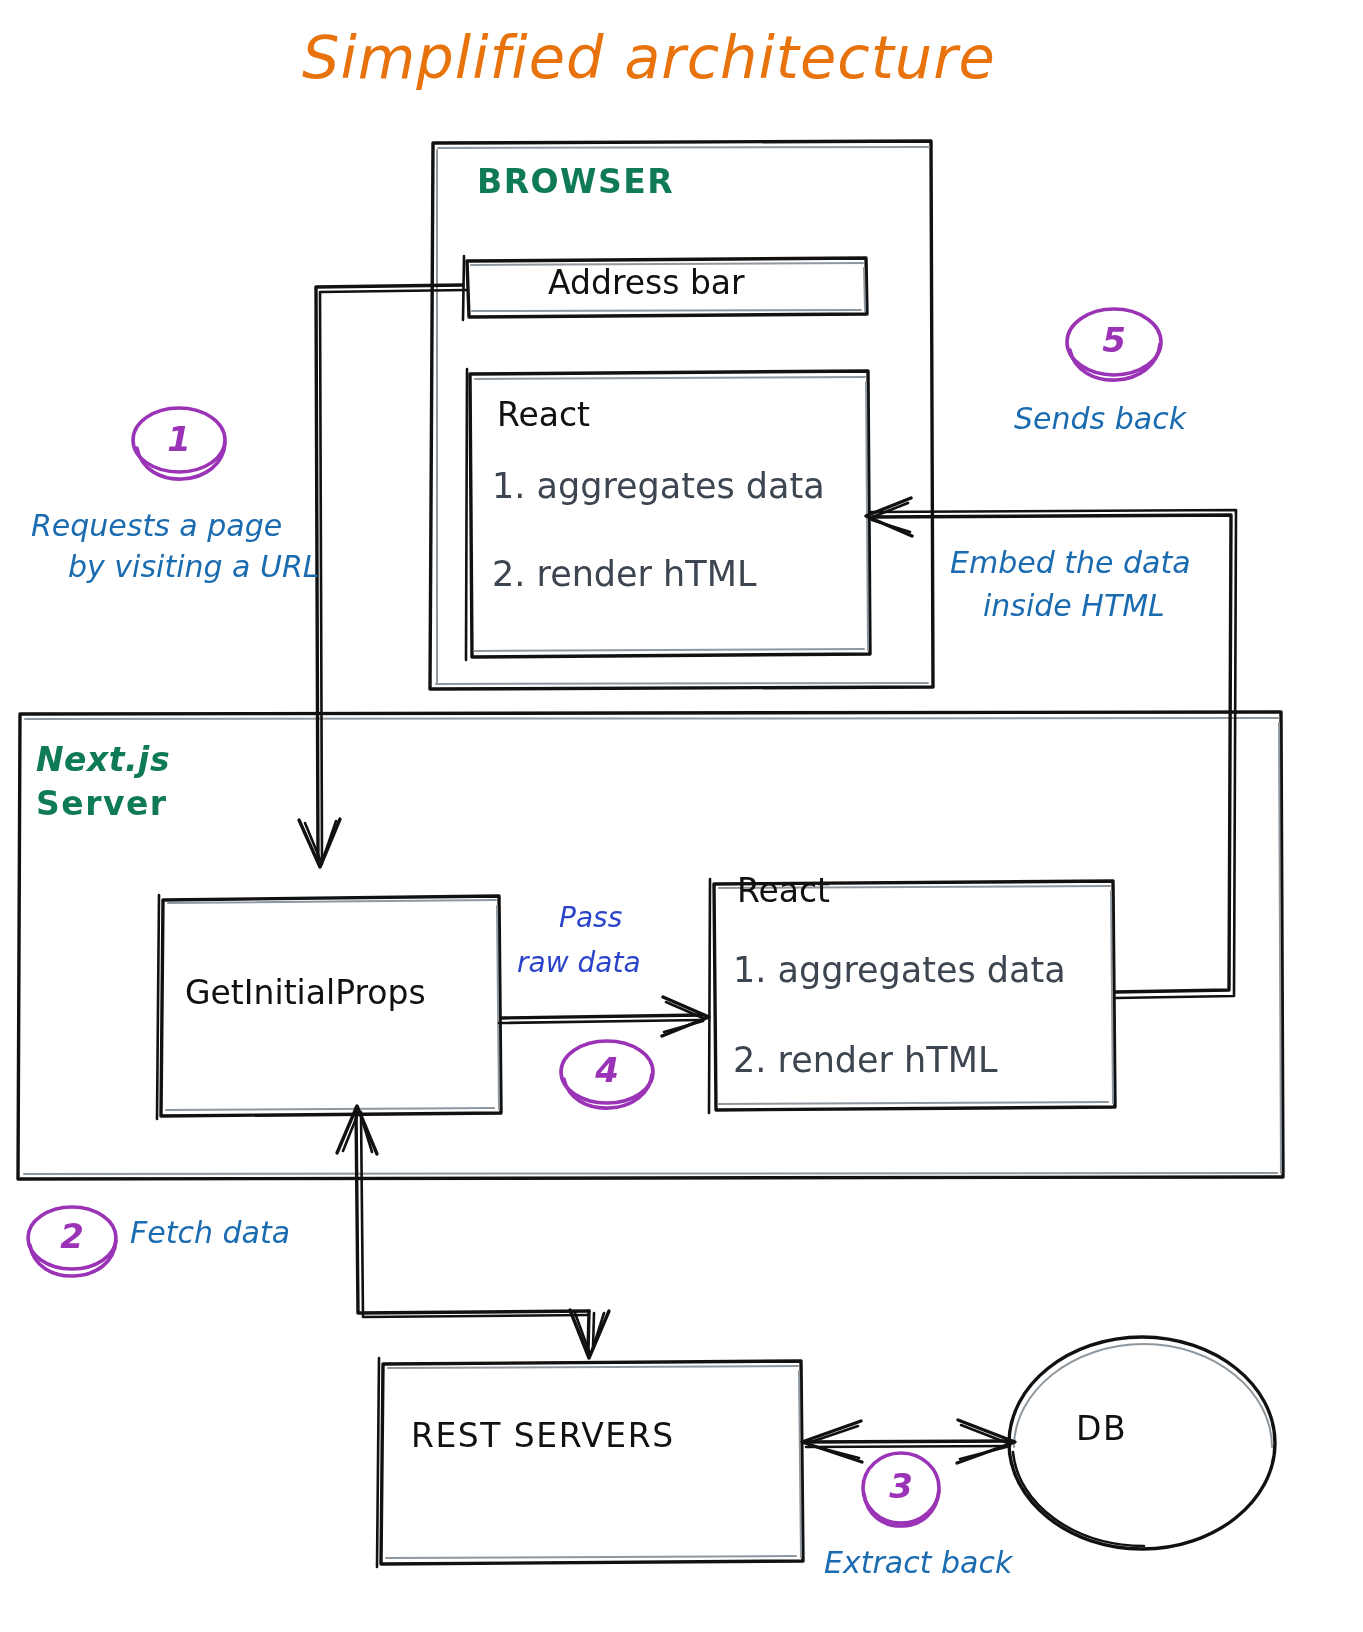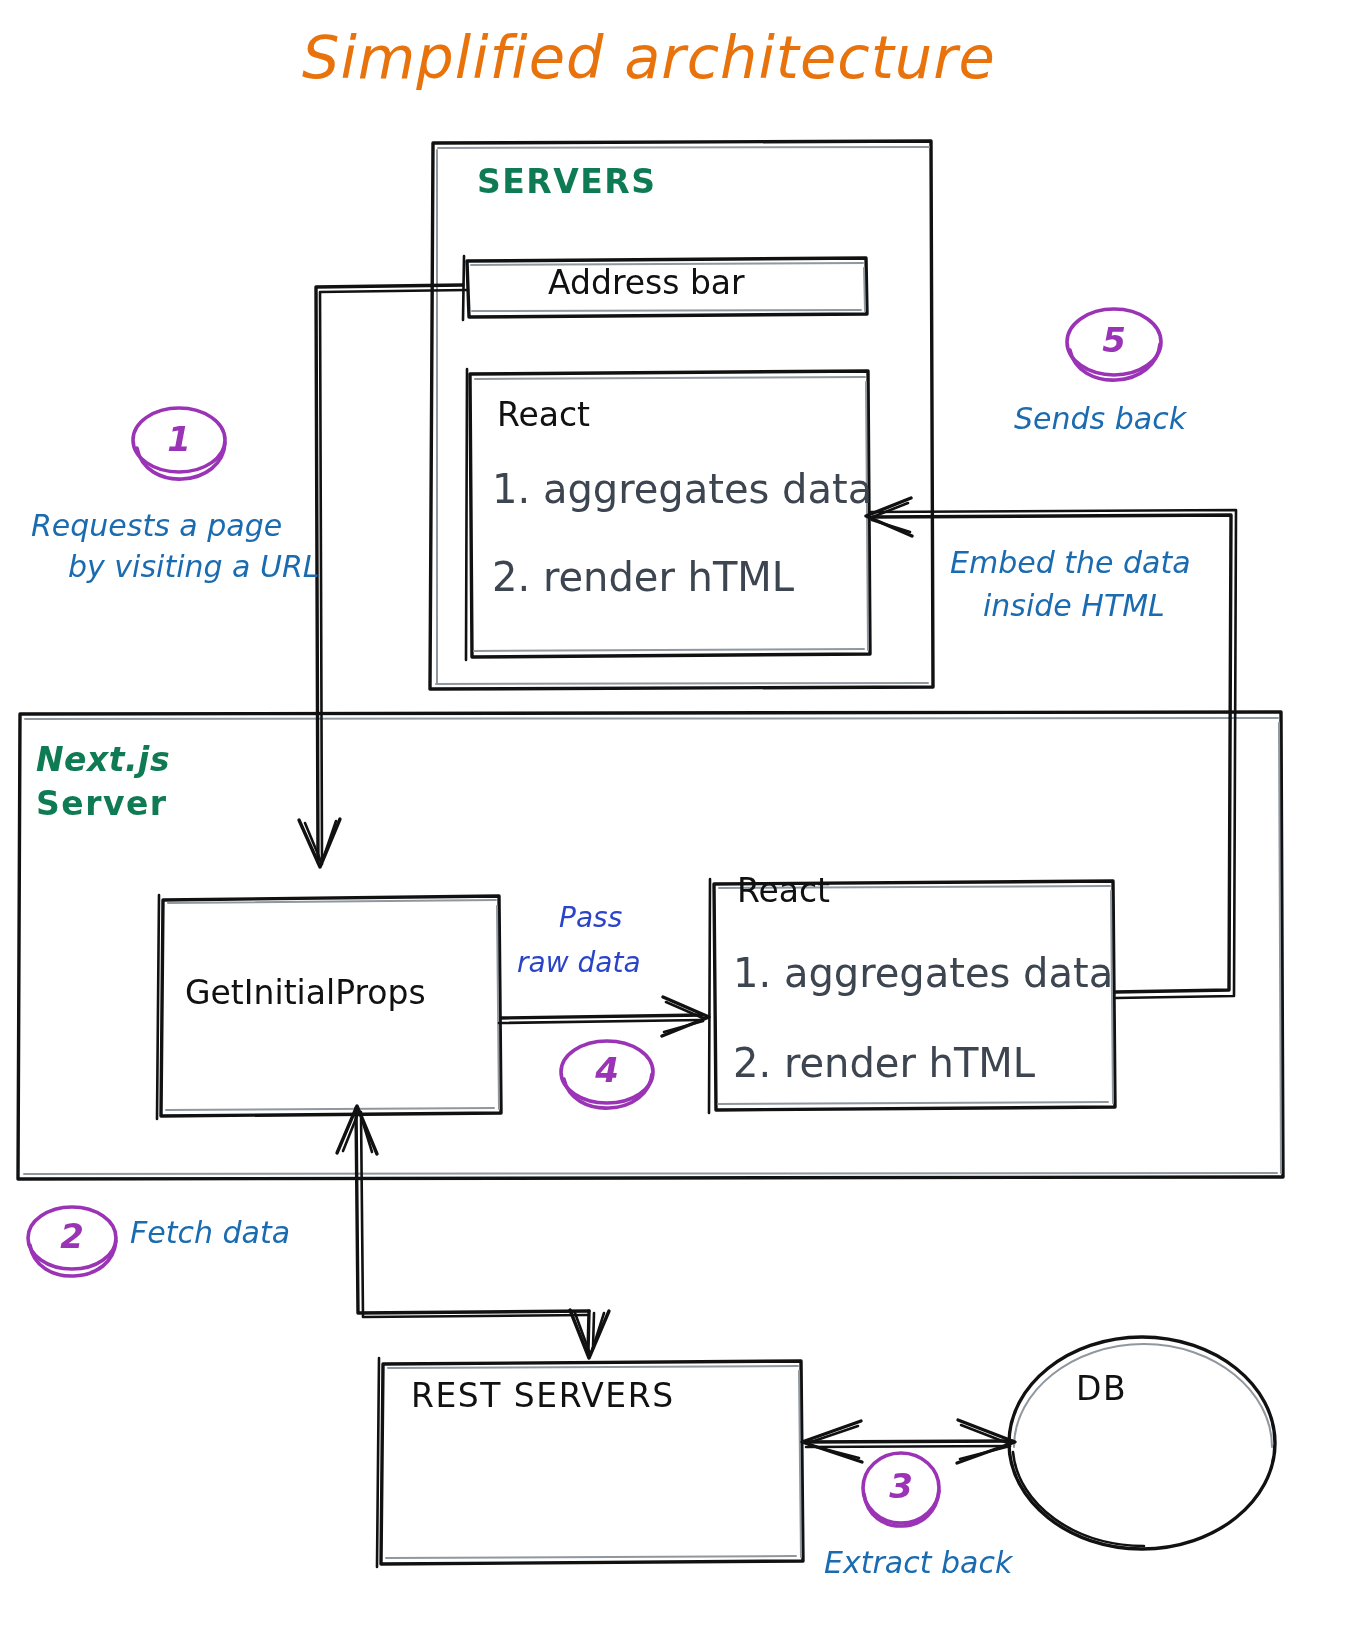--- a/index.html
+++ b/index.html
@@ -50,24 +50,25 @@
   .black {
     color: #111111;
     font-size: 33px;
     font-weight: 500;
   }
   .black-caps {
     color: #111111;
     font-size: 33px;
     font-weight: 500;
     letter-spacing: 1.5px;
+    margin-top: 40px;
   }
   .slate {
     color: #3C4550;
-    font-size: 40px;
+    font-size: 35px;
     font-weight: 500;
   }
   .blue {
     color: #1B6BB0;
     font-size: 30px;
     font-weight: 500;
     font-style: italic;
   }
   .blue-b {
     color: #2A43C8;
@@ -204,21 +205,21 @@
       <path class="pu" d="M564,1079 C568,1099 588,1109 609,1108 C632,1107 650,1094 652,1074"></path>
     </g>
     <g>
       <ellipse class="pu" cx="1114" cy="342" rx="47" ry="33"></ellipse>
       <path class="pu" d="M1070,350 C1074,371 1095,381 1116,380 C1139,379 1158,365 1160,344"></path>
     </g>
   </svg>
 
   <div class="lbl title" style="left:302px; top:23px;">Simplified architecture</div>
 
-  <div class="lbl green" style="left:477px; top:163px;">SERVERS</div>
+  <div class="lbl green" style="left:477px; top:163px;">BROWSER</div>
 
   <div class="lbl black" style="left:548px; top:264px;text-align:right;">Address bar</div>
 
   <div class="lbl black" style="left:497px; top:396px;">React</div>
   <div class="lbl slate" style="left:492px; top:466px;">1. aggregates data</div>
   <div class="lbl slate" style="left:492px; top:554px;">2. render hTML</div>
 
   <div class="lbl green-italic" style="left:36px; top:741px;">Next.js</div>
   <div class="lbl green" style="left:36px; top:785px;">Server</div>
 

